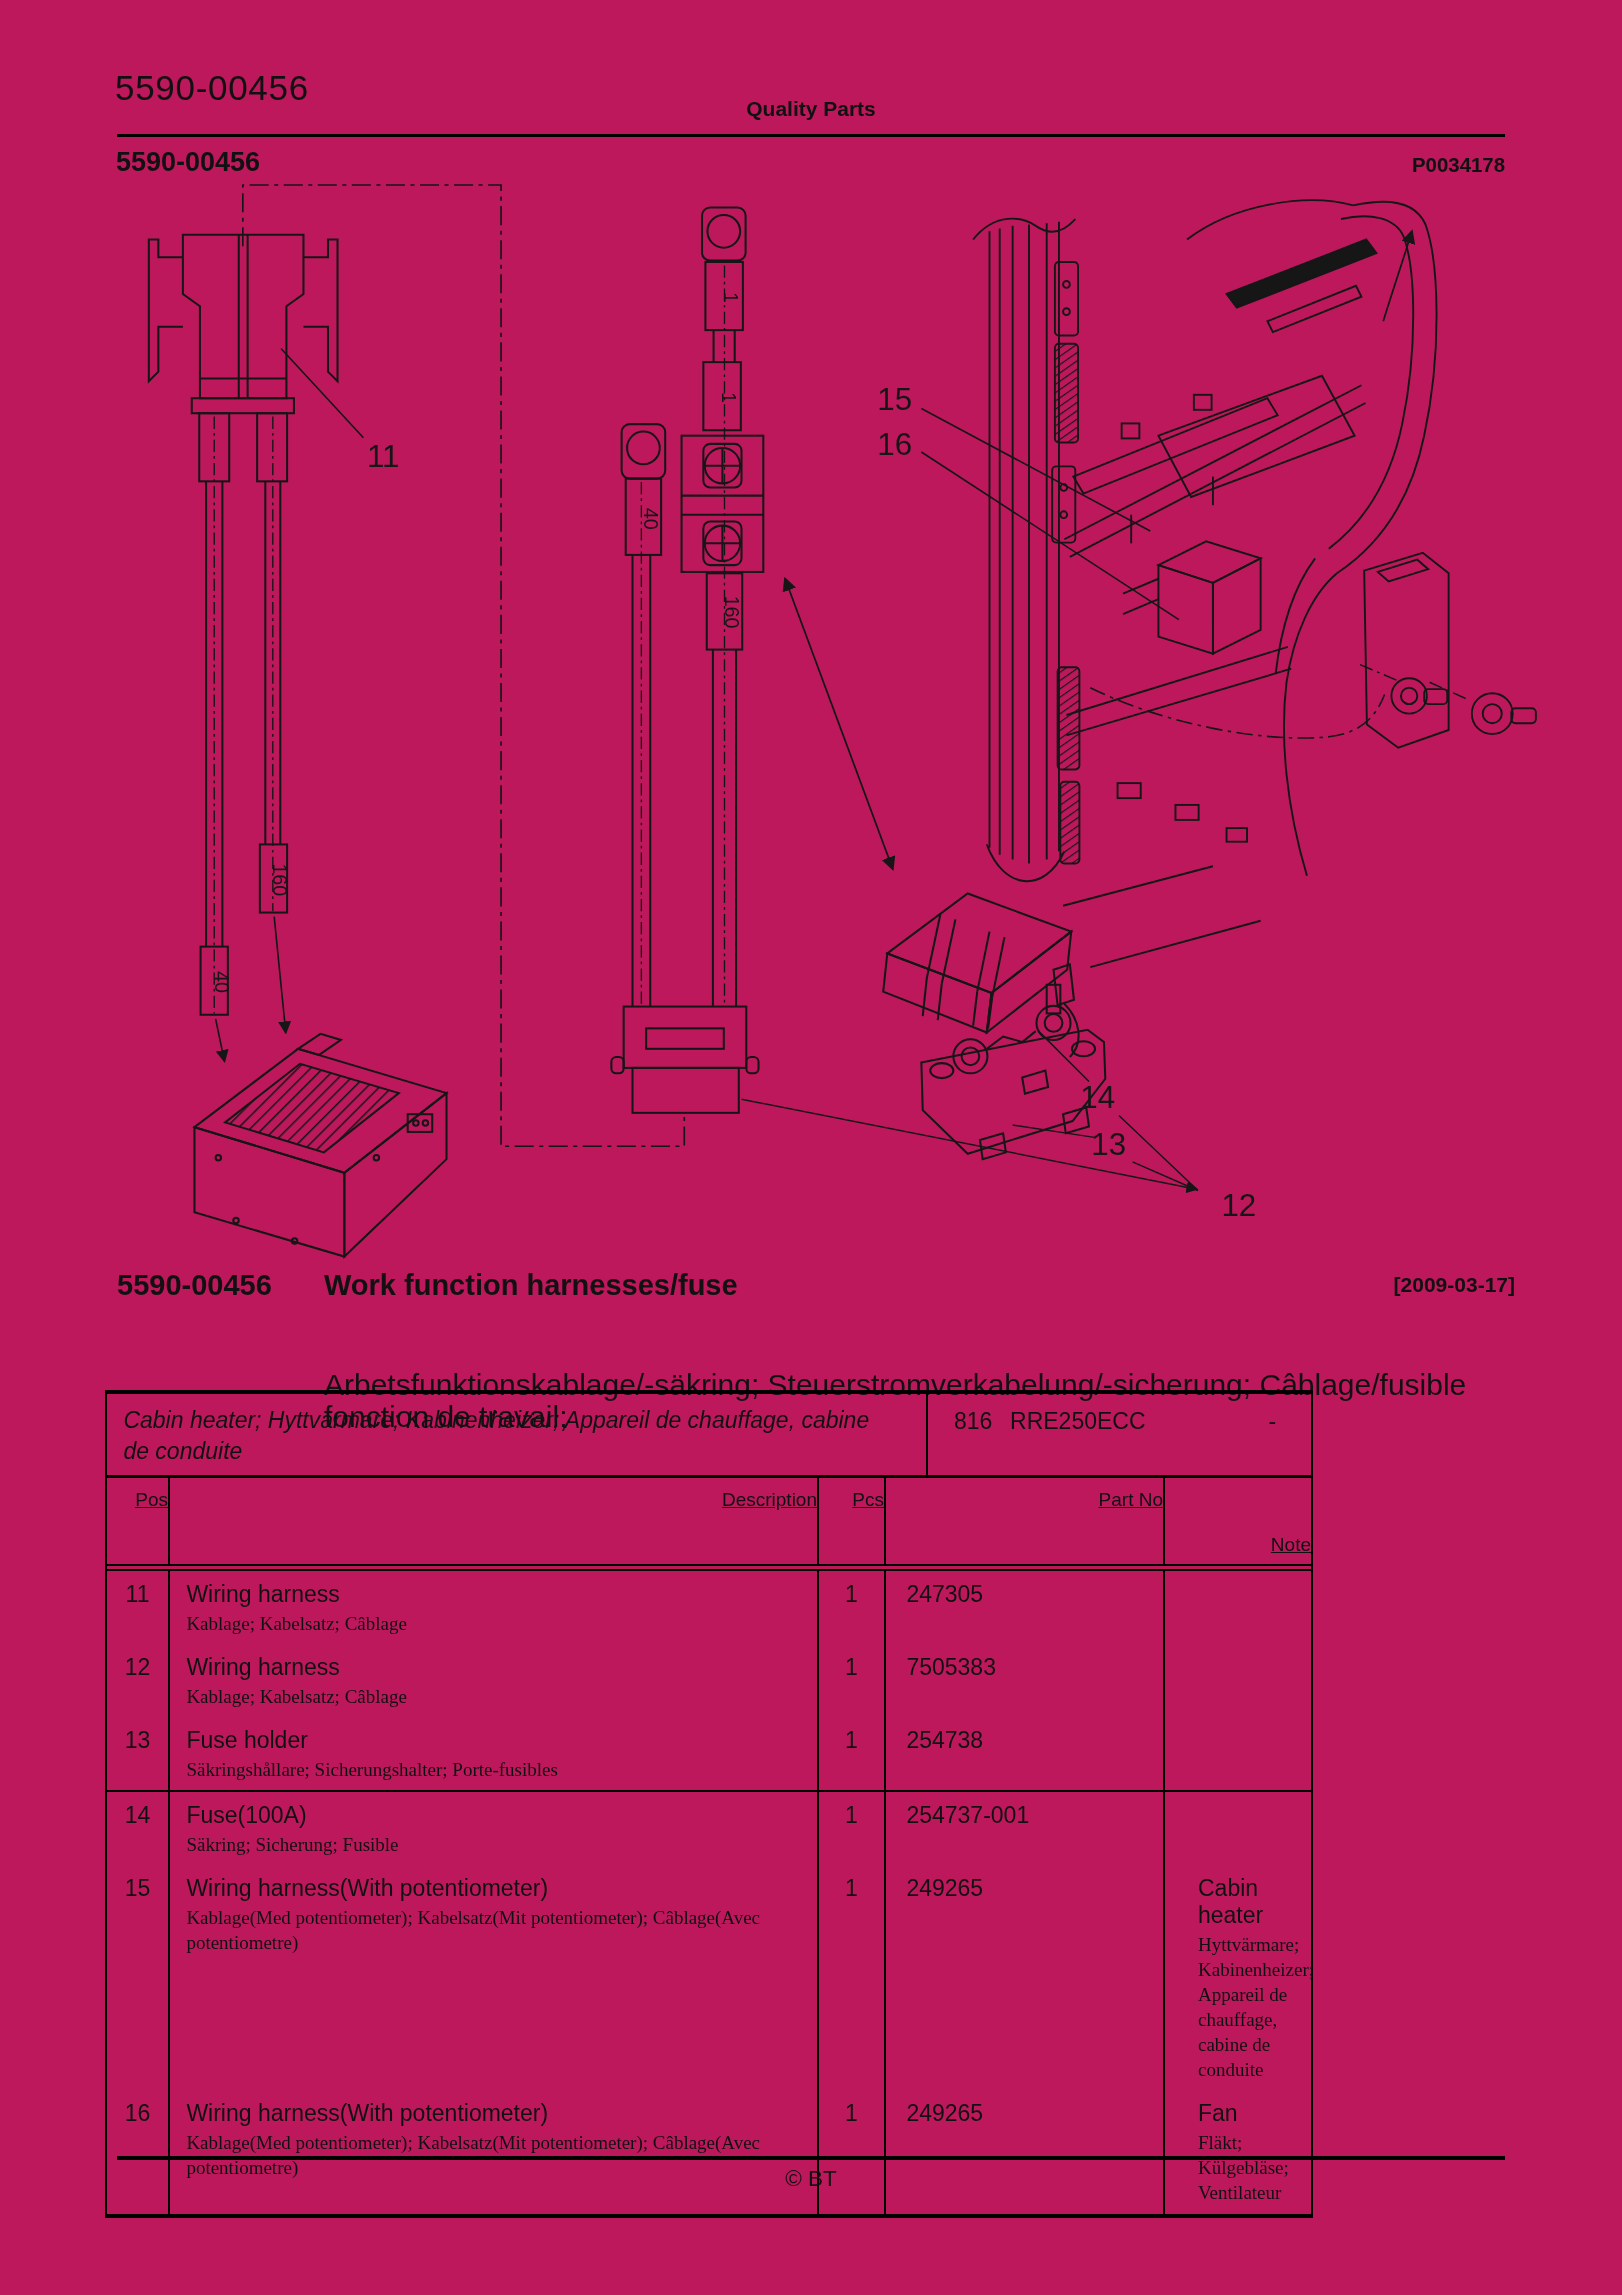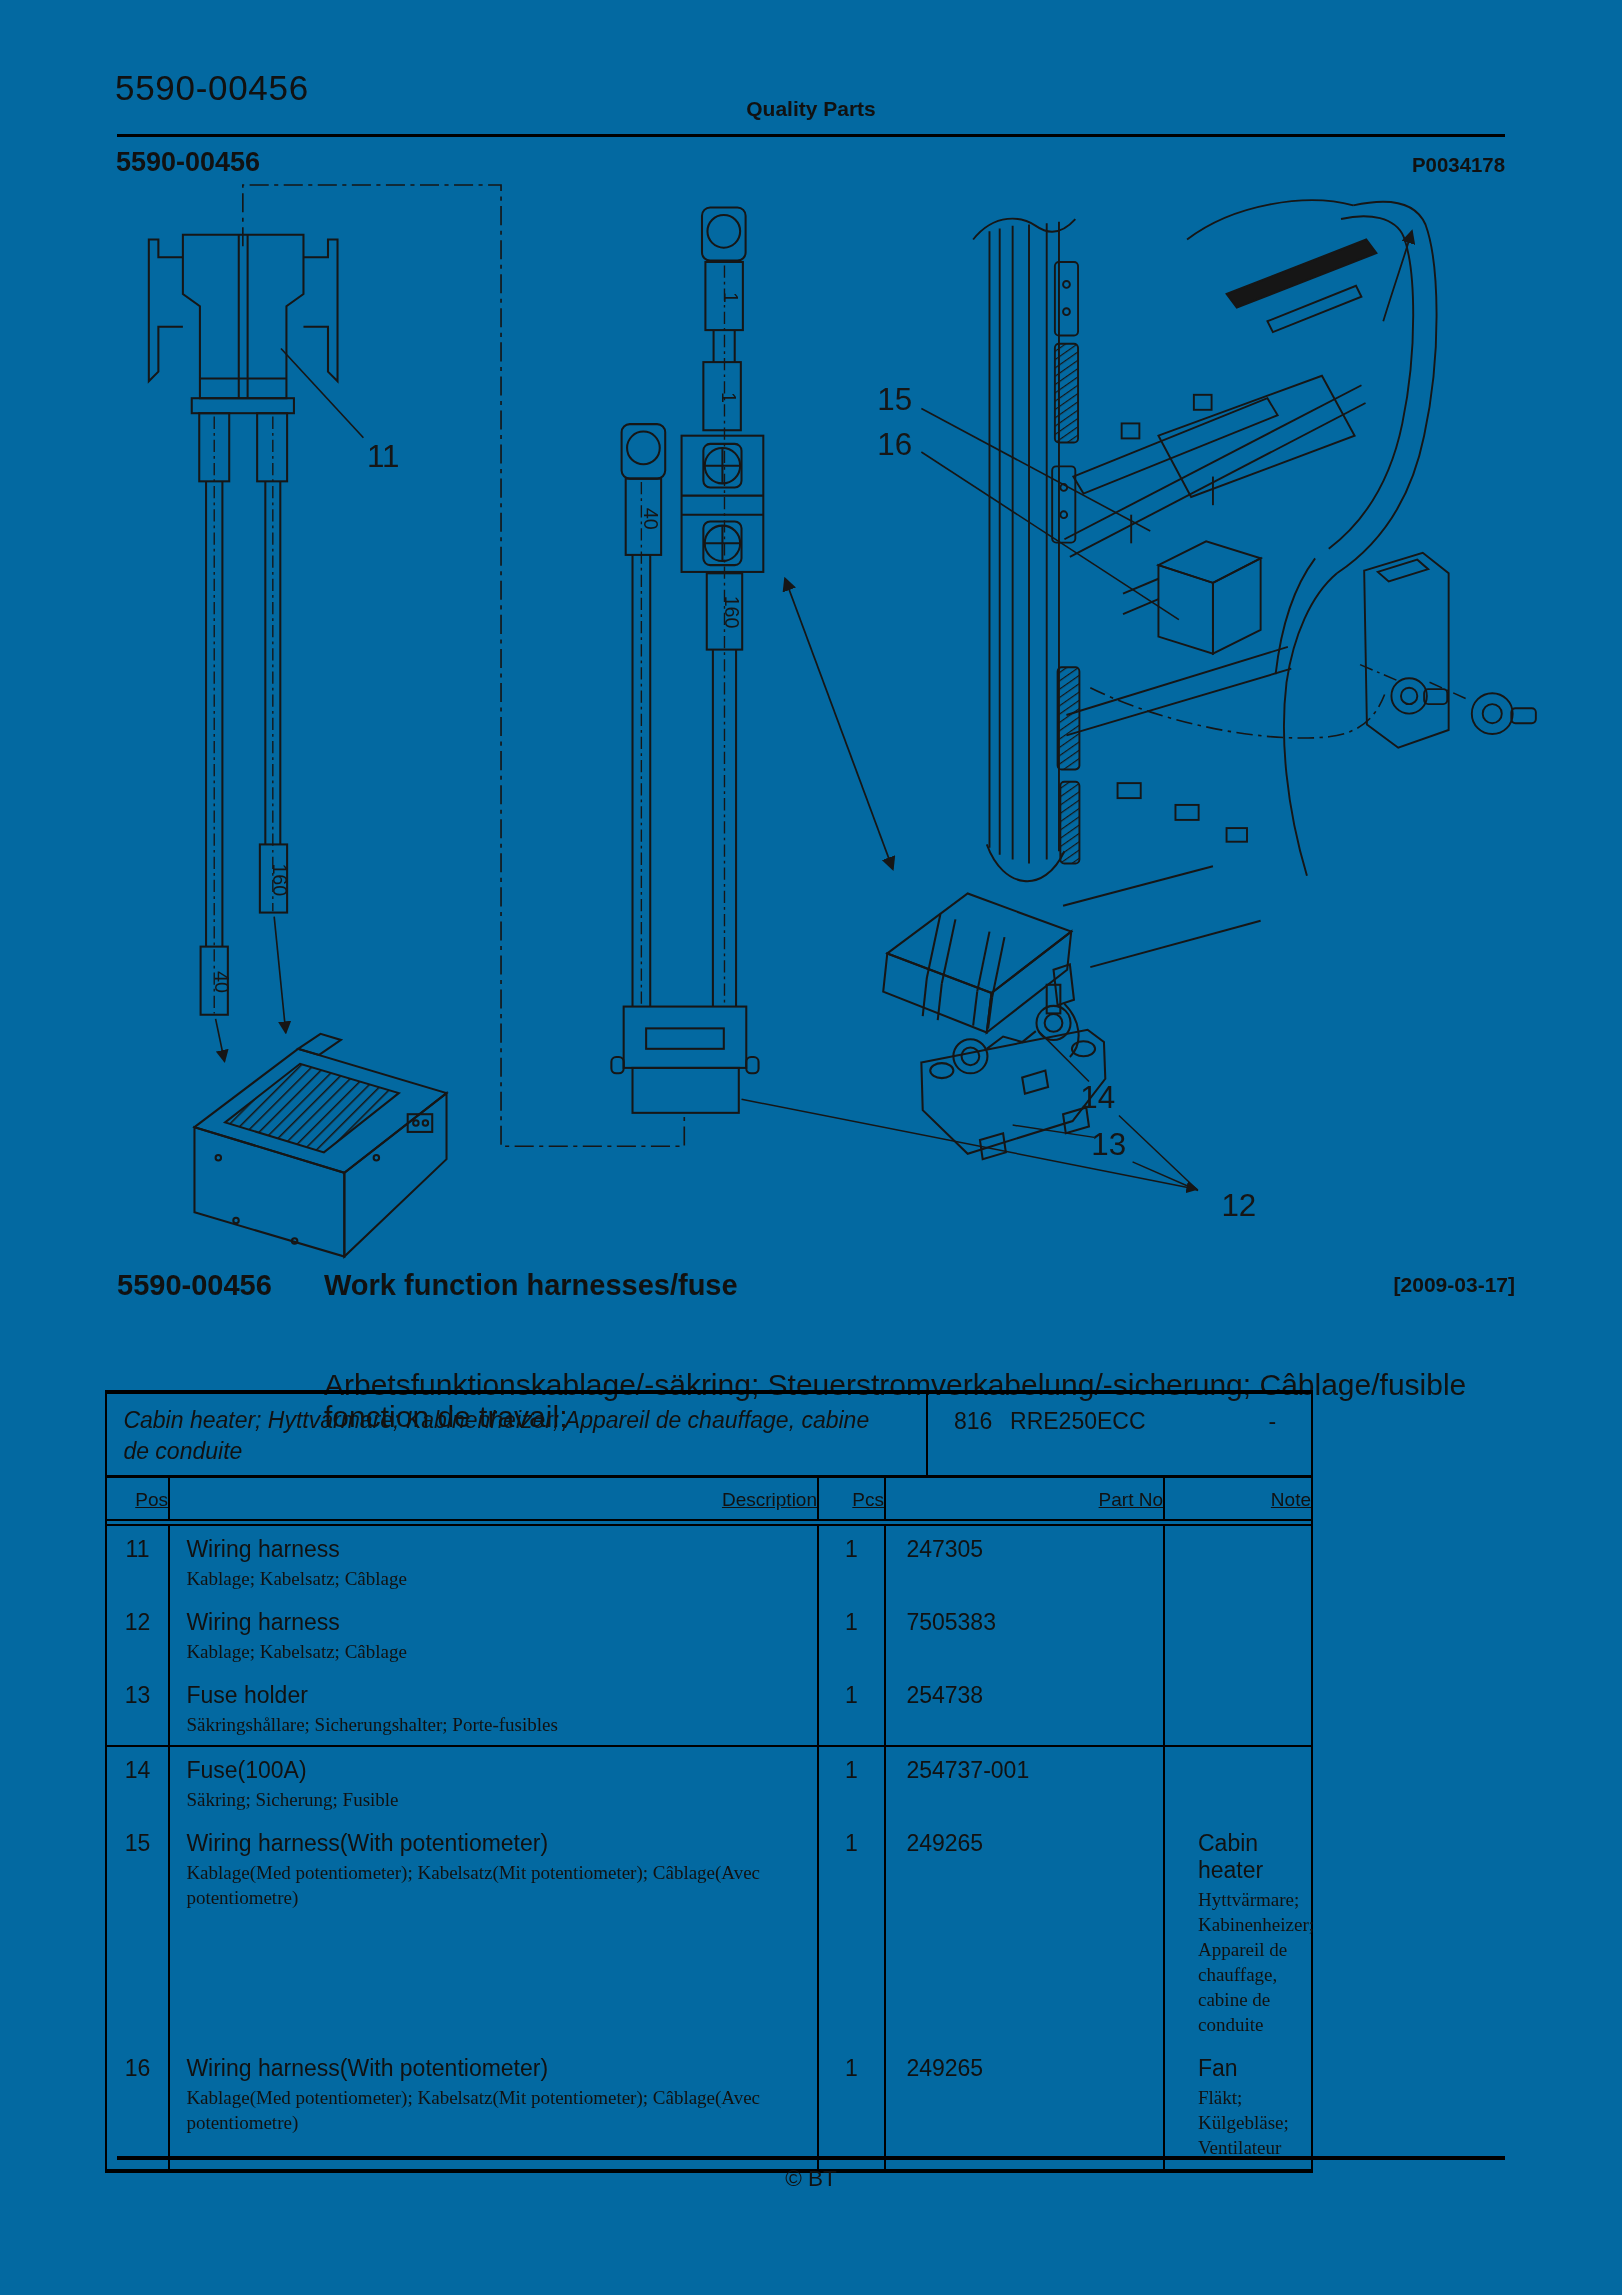--- a/index.html
+++ b/index.html
@@ -1,16 +1,16 @@
 <!DOCTYPE html>
 <html style="font-size:11px"><head>
 <meta charset="utf-8">
 <style>
   html,body{margin:0;padding:0;background:#e8e8e8;}
-  .page{position:relative;width:1622px;height:2295px;background:#0369a1;
+  .page{position:relative;width:1622px;height:2295px;background:#be185d;
         font-family:"Liberation Sans",sans-serif;color:#111;overflow:hidden;}
   .abs{position:absolute;}
 
   
   .doc-no-light{left:115px;top:68px;font-size:35px;font-weight:400;letter-spacing:0.7px;}
   .hdr-center{left:50%;top:97px;transform:translateX(-50%);font-size:21px;font-weight:bold;}
   .rule-top{left:117px;top:134px;width:1388px;height:3.4px;background:#000;}
   .doc-no-bold{left:116px;top:147px;font-size:27px;font-weight:bold;}
   .fig-code{right:117px;top:154px;font-size:20.4px;font-weight:bold;}
 
@@ -33,21 +33,21 @@
                font-style:italic;font-size:23px;line-height:31px;padding:11px 27px 8.2px 16.4px;}
   .t-head-right{flex:1;display:flex;align-items:flex-start;padding-top:13.6px;font-size:23px;}
   .t-model-code{margin-left:26px;}
   .t-model-name{margin-left:17.7px;}
   .t-model-note{margin-left:123px;}
 
   .t-cols{display:grid;grid-template-columns:63px 649px 67px 279px auto;
           border-bottom:2px solid #000;}
   .t-cols > div{box-sizing:border-box;padding:11px 0 8.2px 0;text-align:right;
           font-size:19px;border-right:2px solid #000;text-decoration:underline;}
-  .t-cols > div:last-child{border-right:none;}
+  .t-cols > div:last-child{border-right:none;margin-top:45px;}
   .dbl{height:2px;background:#000;margin-top:2.7px;}
 
   .t-body{border-bottom:4.8px solid #000;}
   .t-row{display:grid;grid-template-columns:63px 649px 67px 279px auto;}
   .t-row > div{box-sizing:border-box;border-right:2px solid #000;padding-top:9.5px;padding-bottom:8.2px;}
   .t-row > div:last-child{border-right:none;}
   .c-pos{text-align:center;font-size:23px;}
   .c-desc{padding-left:16.4px;padding-right:13.6px;}
   .c-pcs{text-align:center;font-size:23px;}
   .c-part{padding-left:20.4px;font-size:23px;}

